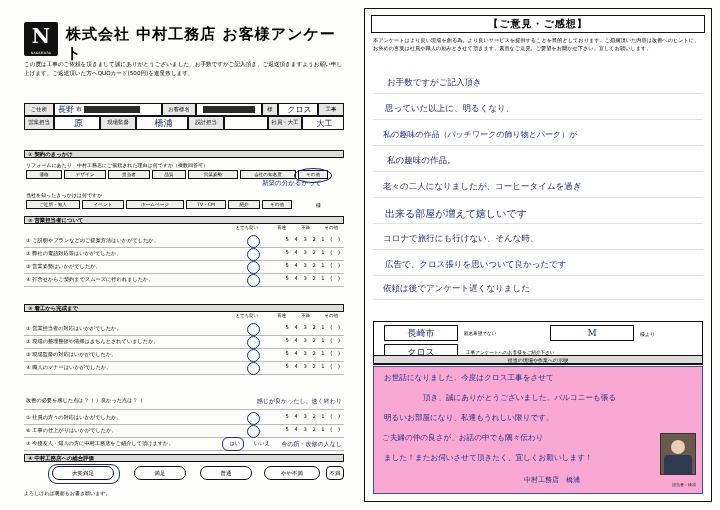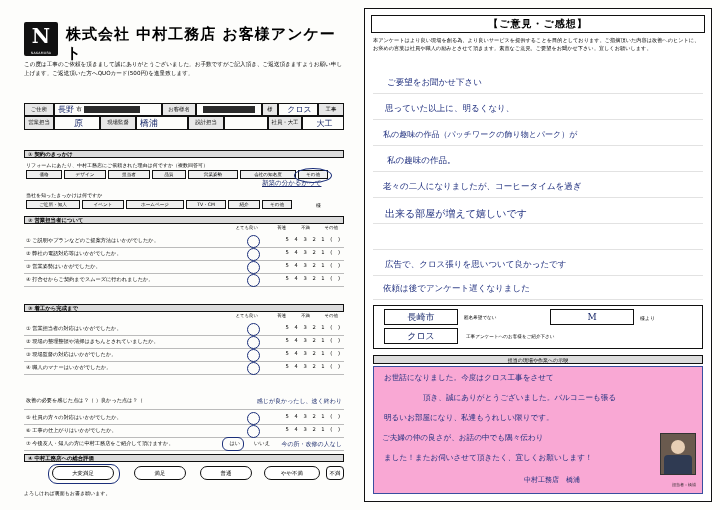--- a/index.html
+++ b/index.html
@@ -42,21 +42,21 @@
 
   
   #right{position:absolute;left:364px;top:8px;width:348px;height:494px;border:1px solid #111;box-sizing:border-box;background:#fff;}
   #rhead{position:absolute;left:6px;top:6px;width:334px;height:18px;border:1px solid #111;box-sizing:border-box;
          display:flex;align-items:center;justify-content:center;font-size:10px;font-weight:bold;letter-spacing:1px;}
   #rlead{position:absolute;left:8px;top:28px;width:330px;font-size:5.2px;line-height:1.5;}
   #bigwrite{position:absolute;left:8px;top:62px;width:330px;height:230px;}
   .wline{position:absolute;left:0;width:330px;border-bottom:1px solid #e2e2e2;}
   .hwline{position:absolute;font-family:"DejaVu Serif",serif;color:#20307f;white-space:nowrap;}
 
-  #addrbox{position:absolute;left:8px;top:296px;width:330px;height:44px;border:1px solid #111;box-sizing:border-box;}
+  #addrbox{position:absolute;left:8px;top:312px;width:330px;height:44px;border:1px solid #111;box-sizing:border-box;}
   #addrbox .c{position:absolute;box-sizing:border-box;}
   #addrbox .val{border:1px solid #111;font-size:6px;display:flex;align-items:center;justify-content:center;}
 
   #lastbar{position:absolute;left:8px;top:346px;width:330px;height:9px;background:#dcdcdc;border:1px solid #111;
            box-sizing:border-box;font-size:5px;display:flex;align-items:center;justify-content:center;}
   #lastbox{position:absolute;left:8px;top:357px;width:330px;height:128px;border:1px solid #3a4fa0;box-sizing:border-box;background:#f9a8d4;}
   #photo{position:absolute;right:6px;bottom:18px;width:34px;height:40px;background:#6a5a4e;border:1px solid #333;}
   #photo .head{position:absolute;left:10px;top:6px;width:14px;height:14px;border-radius:50%;background:#e8cfb5;}
   #photo .body{position:absolute;left:3px;top:21px;width:28px;height:19px;background:#2f3a52;border-radius:4px 4px 0 0;}
   #photocap{position:absolute;right:6px;bottom:6px;font-size:4px;color:#222;}
@@ -95,42 +95,42 @@
       <div class="cell val center" style="left:254px;top:0;width:40px;height:13px;justify-content:center;">
         <span class="hw" style="font-size:8px;">クロス</span>
       </div>
       <div class="cell lbl" style="left:294px;top:0;width:26px;height:13px;">工事</div>
 
       <div class="cell lbl" style="left:0;top:13px;width:30px;height:14px;">営業担当</div>
       <div class="cell val" style="left:30px;top:13px;width:46px;height:14px;justify-content:center;">
         <span class="hw" style="font-size:9px;">原</span>
       </div>
       <div class="cell lbl" style="left:76px;top:13px;width:36px;height:14px;">現場監督</div>
-      <div class="cell val" style="left:112px;top:13px;width:52px;height:14px;">
+      <div class="cell val" style="left:112px;top:13px;width:52px;height:14px;justify-content:center;">
         <span class="hw" style="font-size:9px;">橋浦</span>
       </div>
       <div class="cell lbl" style="left:164px;top:13px;width:36px;height:14px;">設計担当</div>
       <div class="cell val" style="left:200px;top:13px;width:44px;height:14px;"></div>
       <div class="cell lbl" style="left:244px;top:13px;width:34px;height:14px;">社員・大工</div>
       <div class="cell val" style="left:278px;top:13px;width:42px;height:14px;justify-content:center;">
         <span class="hw" style="font-size:8px;">大工</span>
       </div>
     </div>
 
     <div class="sbar" style="left:16px;top:142px;width:320px;">① 契約のきっかけ</div>
     <div class="tiny" style="position:absolute;left:18px;top:154px;width:318px;">リフォームにあたり、中村工務店にご依頼された理由は何ですか（複数回答可）</div>
     <div style="position:absolute;left:18px;top:162px;width:318px;">
       <div class="pill" style="left:0;top:0;width:36px;">価格</div>
       <div class="pill" style="left:38px;top:0;width:42px;">デザイン</div>
       <div class="pill" style="left:82px;top:0;width:42px;">担当者</div>
       <div class="pill" style="left:126px;top:0;width:34px;">品質</div>
       <div class="pill" style="left:162px;top:0;width:50px;">営業姿勢</div>
       <div class="pill" style="left:214px;top:0;width:56px;">会社の知名度</div>
       <div class="pill" style="left:272px;top:0;width:30px;">その他</div>
-      <div class="hw" style="position:absolute;left:236px;top:9px;font-size:6.5px;text-decoration:underline;">新築の分かるかって</div>
+      <div class="hw" style="position:absolute;left:236px;top:9px;font-size:6.5px;">新築の分かるかって</div>
       <div class="circle" style="left:268px;top:-2px;width:36px;height:13px;"></div>
     </div>
     <div class="tiny" style="position:absolute;left:18px;top:184px;width:318px;">当社を知ったきっかけは何ですか</div>
     <div style="position:absolute;left:18px;top:192px;width:318px;">
       <div class="pill" style="left:0;top:0;width:54px;">ご近所・知人</div>
       <div class="pill" style="left:56px;top:0;width:42px;">イベント</div>
       <div class="pill" style="left:100px;top:0;width:58px;">ホームページ</div>
       <div class="pill" style="left:160px;top:0;width:40px;">TV・CM</div>
       <div class="pill" style="left:202px;top:0;width:32px;">紹介</div>
       <div class="pill" style="left:236px;top:0;width:30px;">その他</div>
@@ -236,26 +236,27 @@
       <div class="wline" style="top:22px;"></div>
       <div class="wline" style="top:48px;"></div>
       <div class="wline" style="top:74px;"></div>
       <div class="wline" style="top:100px;"></div>
       <div class="wline" style="top:126px;"></div>
       <div class="wline" style="top:152px;"></div>
       <div class="wline" style="top:178px;"></div>
       <div class="wline" style="top:204px;"></div>
       <div class="wline" style="top:228px;"></div>
 
-      <div class="hwline" style="left:14px;top:6px;font-size:8.5px;">ご要望をお聞かせ下さい</div>
+      <div class="hwline" style="left:14px;top:6px;font-size:8.5px;">お手数ですがご記入頂き</div>
       <div class="hwline" style="left:12px;top:32px;font-size:8.5px;">思っていた以上に、明るくなり、</div>
       <div class="hwline" style="left:10px;top:58px;font-size:8px;">私の趣味の作品（パッチワークの飾り物とパーク）が</div>
       <div class="hwline" style="left:14px;top:84px;font-size:8.5px;">私の趣味の作品。</div>
       <div class="hwline" style="left:10px;top:110px;font-size:8.5px;">老々の二人になりましたが、コーヒータイムを過ぎ</div>
       <div class="hwline" style="left:12px;top:136px;font-size:10px;">出来る部屋が増えて嬉しいです</div>
+      <div class="hwline" style="left:10px;top:162px;font-size:8.5px;">コロナで旅行にも行けない、そんな時、</div>
       <div class="hwline" style="left:12px;top:188px;font-size:8.5px;">広告で、クロス張りを思いついて良かったです</div>
       <div class="hwline" style="left:10px;top:212px;font-size:8.5px;">依頼は後でアンケート遅くなりました</div>
     </div>
 
     <div id="addrbox">
       <div class="c val" style="left:10px;top:3px;width:74px;height:16px;">
         <span class="hw" style="font-size:9px;">長崎市</span>
       </div>
       <div class="c" style="left:90px;top:6px;width:80px;height:11px;font-size:4.6px;display:flex;align-items:center;">匿名希望でない</div>
       <div class="c val" style="left:176px;top:3px;width:84px;height:16px;">

